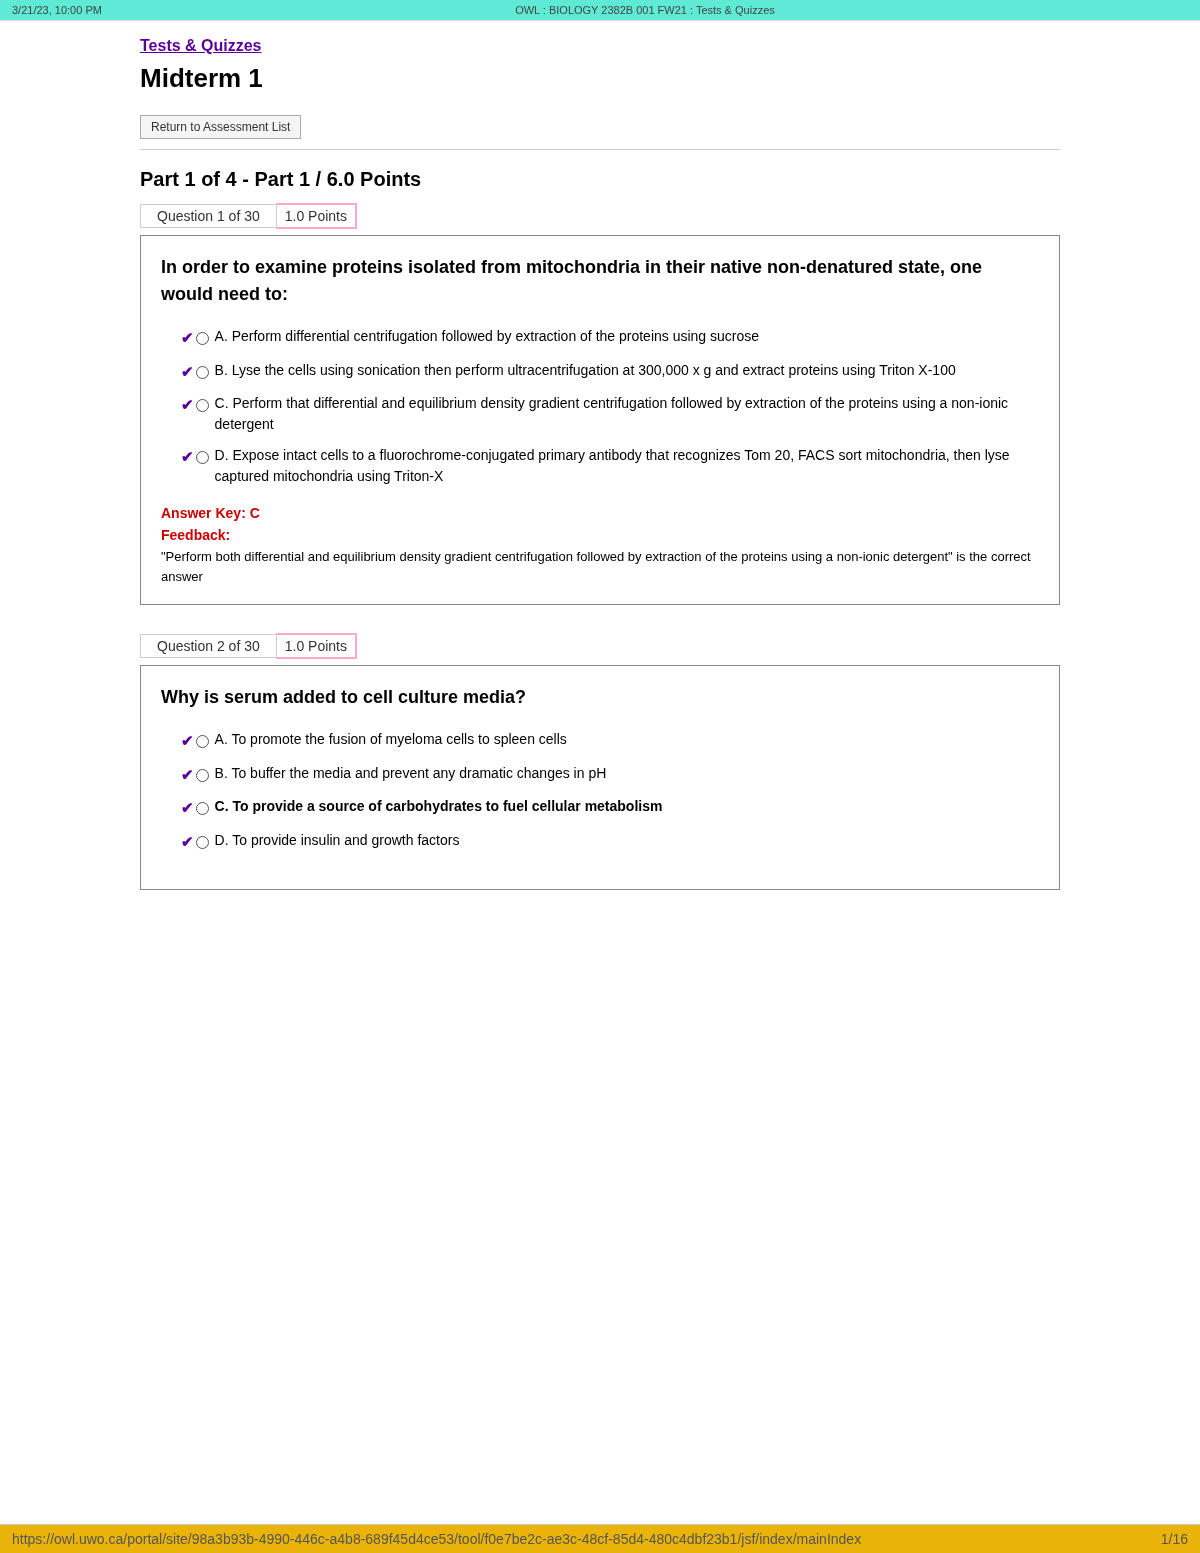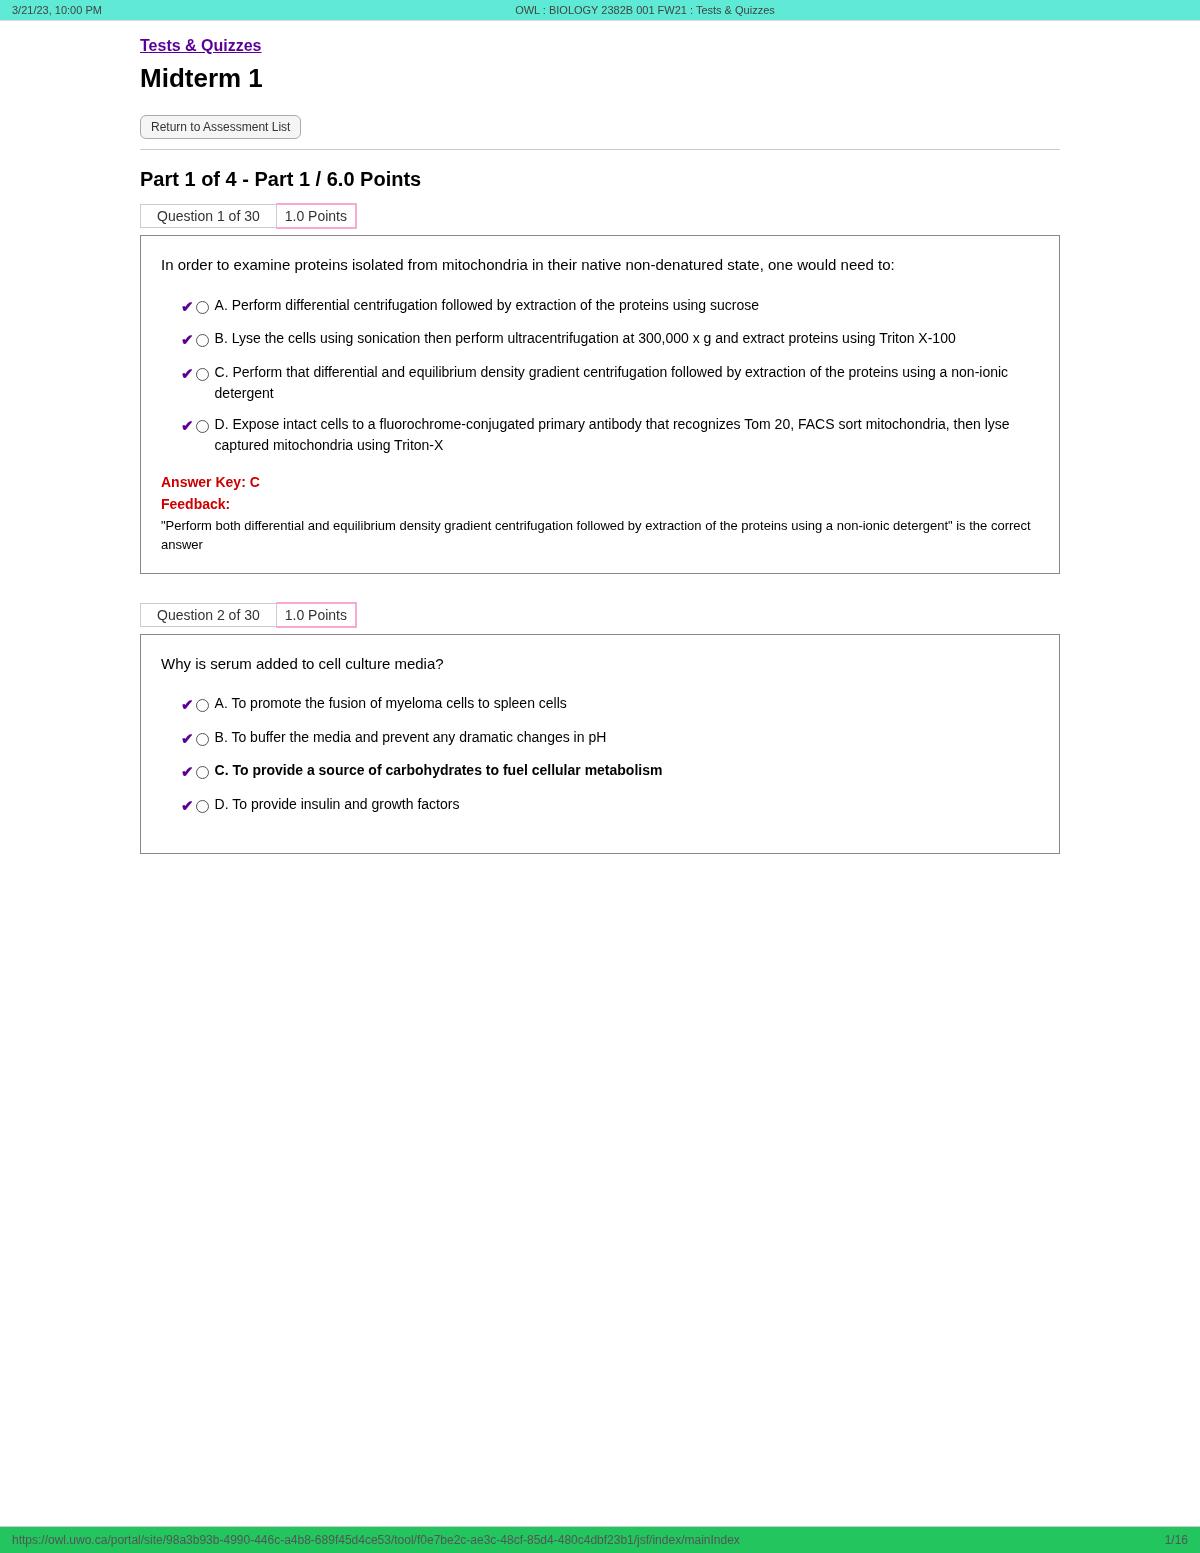--- a/index.html
+++ b/index.html
@@ -36,21 +36,21 @@
       font-weight: bold;
       margin: 8px 0 21px 0;
       color: #000;
     }
     .return-btn {
       border: 1px solid #aaa;
       background: #f5f5f5;
       padding: 4px 10px;
       font-size: 12px;
       cursor: pointer;
-      border-radius: 6px;
+      border-radius: 0;
       color: #333;
     }
     .divider {
       border: none;
       border-top: 1px solid #ccc;
       margin: 10px 0 18px 0;
     }
     .part-heading {
       font-size: 20px;
       font-weight: bold;
@@ -78,22 +78,22 @@
       color: #333;
       border: 2px solid #f9a8d4;
       padding: 3px 8px;
       border-left: 1px solid #ccc;
     }
     .question-box {
       border: 1px solid #888;
       padding: 18px 20px 18px 20px;
     }
     .question-text {
-      font-size: 15px;
-      font-weight: normal;
+      font-size: 18px;
+      font-weight: bold;
       margin-bottom: 18px;
       line-height: 1.5;
       color: #000;
     }
     .options-list {
       list-style: disc;
       padding-left: 20px;
       margin-bottom: 18px;
     }
     .options-list li {
@@ -145,29 +145,29 @@
       margin-bottom: 4px;
     }
     .feedback-text {
       font-size: 13px;
       color: #000;
       line-height: 1.5;
     }
     .footer-bar {
       border-top: 1px solid #ccc;
       padding: 6px 12px;
-      font-size: 12px;
+      font-size: 14px;
       color: #555;
       display: flex;
       justify-content: space-between;
       position: fixed;
       bottom: 0;
       left: 0;
       right: 0;
-      background: #22c55e;
+      background: #eab308;
     }
     .option-text {
       flex: 1;
     }
   </style>
 </head>
 <body>
 
 <div class="browser-bar">
   <span>3/21/23, 10:00 PM</span>

